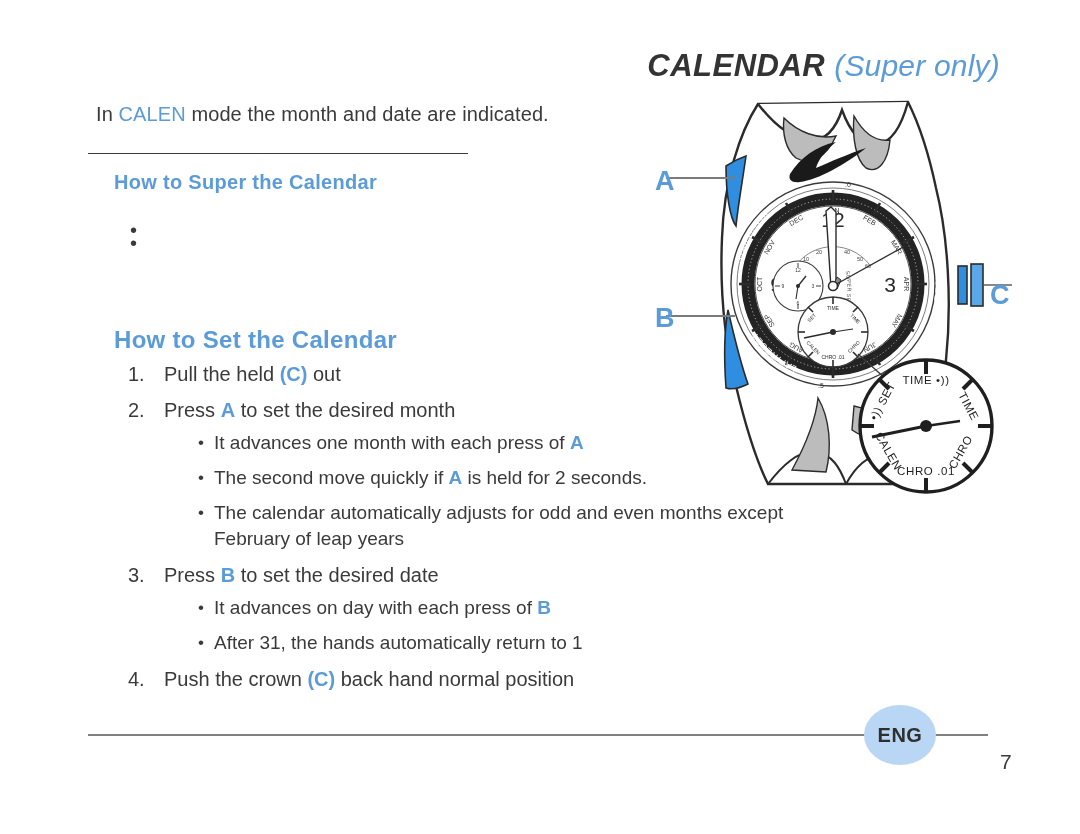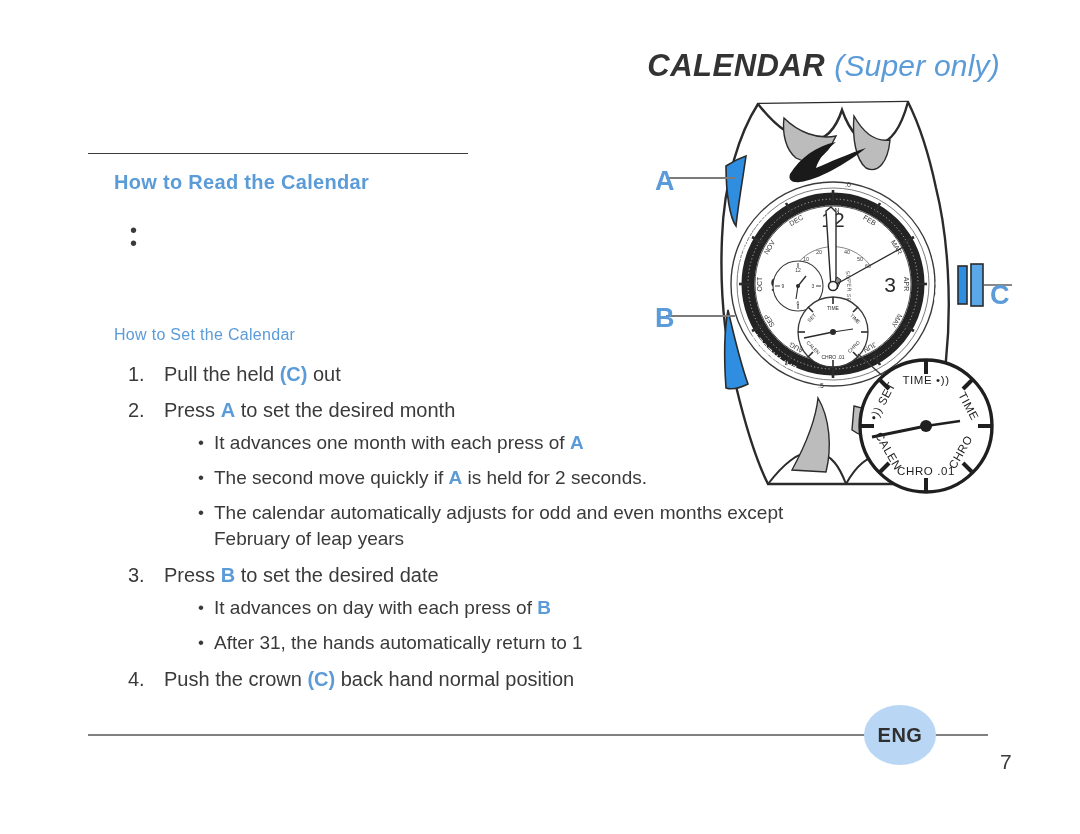--- a/index.html
+++ b/index.html
@@ -43,21 +43,21 @@
     border-top:1.6px solid #3a3a3a;
   }
 
   
   .h-read{
     position:absolute;left:114px;top:171px;
     font-size:20px;font-weight:bold;color:#5b9bd8;letter-spacing:0.3px;
   }
   .h-set{
     position:absolute;left:114px;top:326px;
-    font-size:16px;font-weight:normal;color:#5b9bd8;letter-spacing:0.3px;
+    font-size:24px;font-weight:bold;color:#5b9bd8;letter-spacing:0.3px;
   }
 
   
   .read-list{position:absolute;left:128px;top:217px;width:520px;}
   .read-list .li{
     position:relative;padding-left:18px;font-size:20px;line-height:27px;
     margin-bottom:13px;color:#3a3a3a;
   }
   .read-list .li .dot{
     position:absolute;left:2px;top:0;font-size:20px;line-height:27px;color:#3a3a3a;
@@ -112,24 +112,27 @@
 </style>
 </head>
 <body>
 
 <div class="page">
 
   <div class="header">
     <span class="title">CALENDAR</span><span class="subtitle">(Super only)</span>
   </div>
 
+  <div class="intro">
+    <span>In </span><span class="blue">CALEN</span><span> mode the month and date are indicated.</span>
+  </div>
 
   <div class="rule-top"></div>
 
-  <div class="h-read">How to Read the Calendar</div>
+  <div class="h-read">How to Super the Calendar</div>
 
   <div class="read-list">
     <div class="li">
       <span class="dot">•</span>
     </div>
     <div class="li">
       <span class="dot">•</span>
     </div>
   </div>
 

